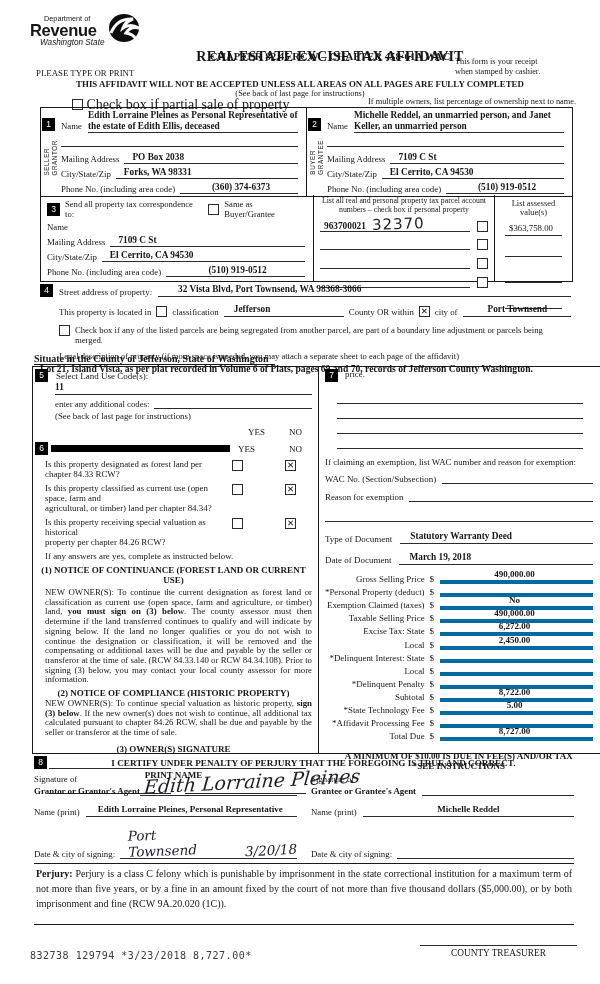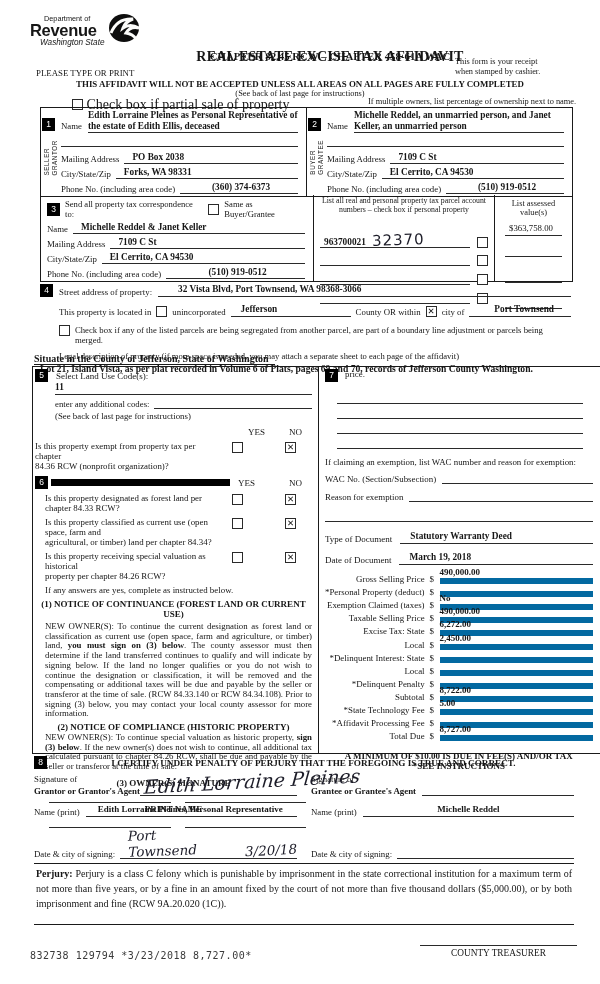--- a/index.html
+++ b/index.html
@@ -32,21 +32,21 @@
   .qrow { display:flex; margin-top:4px; }
   .qtext { flex:1; font-size:8.9px; line-height:10px; }
   .qcols { flex:0 0 64px; display:flex; justify-content:space-between; padding:1px 16px 0 10px; align-items:flex-start; }
   .ynhdr { display:flex; justify-content:flex-end; font-size:9px; padding-right:10px; gap:24px; }
   .para { font-size:8.8px; line-height:9.7px; text-align:justify; margin-top:3px; }
   .script { font-style:italic; font-family:"DejaVu Serif", serif; color:#1c1c28; }
   .mono { font-family:"DejaVu Sans Mono", monospace; }
   .feerow { display:flex; align-items:flex-end; height:13.1px; font-size:8.9px; }
   .feelbl { flex:1; text-align:right; padding-right:5px; white-space:nowrap; }
   .feedollar { flex:0 0 10px; }
-  .feeline { flex:0 0 150px; border-bottom:6px solid #0369a1; text-align:left; font-weight:bold; font-size:9px; padding-right:3px; min-height:11px; }
+  .feeline { flex:0 0 150px; border-bottom:4px solid #0369a1; text-align:center; font-weight:bold; font-size:9px; padding-right:3px; min-height:11px; }
   .sigline { border-bottom:1px solid #2a2a2a; }
 </style>
 </head>
 <body>
 
 <div class="page">
 
   <div class="abs" style="left:30px; top:14px;">
     <div style="display:flex; align-items:flex-start;">
       <div style="text-align:left;">
@@ -142,42 +142,41 @@
 
     <div style="flex:0 0 258px; position:relative; padding:4px 8px 2px 6px;">
       <div style="display:flex; align-items:center; gap:5px; font-size:8.6px;">
         <span class="tab">3</span>
         <span>Send all property tax correspondence to:</span>
         <span class="cb"></span>
         <span>Same as Buyer/Grantee</span>
       </div>
       <div class="frow">
         <span class="lbl">Name</span>
-        <span class="fill">Michelle Reddel &amp; Janet Keller</span>
       </div>
       <div class="frow">
         <span class="lbl">Mailing Address</span>
         <span class="fill">7109 C St</span>
       </div>
       <div class="frow">
         <span class="lbl">City/State/Zip</span>
         <span class="fill">El Cerrito, CA 94530</span>
       </div>
       <div class="frow">
         <span class="lbl">Phone No. (including area code)</span>
         <span class="fill" style="text-align:center;">(510) 919-0512</span>
       </div>
     </div>
 
     <div style="flex:0 0 168px; border-left:1px solid #1a1a1a; border-right:1px solid #1a1a1a; padding:2px 6px; position:relative;">
       <div class="ctr" style="font-size:7.8px; line-height:8.6px;">
         <div>List all real and personal property tax parcel account</div>
         <div>numbers – check box if personal property</div>
       </div>
-      <div style="display:flex; align-items:flex-end; margin-top:18px;">
+      <div style="display:flex; align-items:flex-end; margin-top:2px;">
         <span class="uline" style="flex:1; display:flex; align-items:flex-end; gap:6px; min-height:15px;">
           <span class="b" style="font-size:9.3px; padding-left:4px;">963700021</span>
           <span class="script" style="font-size:15px; font-style:normal; font-family:'DejaVu Sans',sans-serif; transform:rotate(-2deg); display:inline-block; line-height:13px; letter-spacing:1px;">32370</span>
         </span>
         <span class="cb" style="margin-left:7px;"></span>
       </div>
       <div style="display:flex; align-items:flex-end; margin-top:6px;">
         <span class="bline" style="flex:1;"></span>
         <span class="cb" style="margin-left:7px;"></span>
       </div>
@@ -202,21 +201,21 @@
 
   <div class="abs" style="left:40px; top:284px; width:531px;">
     <div style="display:flex; align-items:flex-end; gap:6px;">
       <span class="tab">4</span>
       <span style="font-size:8.8px;">Street address of property:</span>
       <span class="uline val" style="flex:1; padding-left:20px; min-height:12px;">32 Vista Blvd, Port Townsend, WA 98368-3066</span>
     </div>
     <div style="display:flex; align-items:flex-end; gap:5px; margin-top:7px; padding-left:19px; font-size:8.8px;">
       <span>This property is located in</span>
       <span class="cb"></span>
-      <span>unincorporated</span>
+      <span>classification</span>
       <span class="uline val" style="width:110px; padding-left:10px; min-height:12px;">Jefferson</span>
       <span>County OR  within</span>
       <span class="cb x"></span>
       <span>city of</span>
       <span class="uline val" style="flex:1; padding-left:25px; min-height:12px;">Port Townsend</span>
     </div>
     <div style="display:flex; gap:5px; margin-top:8px; padding-left:19px; font-size:8.7px;">
       <span class="cb"></span>
       <span>Check box if any of the listed parcels are being segregated from another parcel, are part of a boundary line adjustment or parcels being merged.</span>
     </div>
@@ -236,30 +235,20 @@
       <div class="uline b" style="margin-left:20px; font-size:9.3px; min-height:12px;">11</div>
       <div style="display:flex; align-items:flex-end; margin-left:20px; margin-top:2px; font-size:8.8px;">
         <span>enter any additional codes:</span>
         <span class="bline" style="flex:1; margin-left:4px;"></span>
       </div>
       <div style="margin-left:20px; margin-top:2px; font-size:8.8px;">(See back of last page for instructions)</div>
 
       <div class="ynhdr" style="margin-top:6px;">
         <span>YES</span>
         <span>NO</span>
-      </div>
-      <div class="qrow">
-        <div class="qtext">
-          <div>Is this property exempt from property tax per chapter</div>
-          <div>84.36 RCW (nonprofit organization)?</div>
-        </div>
-        <div class="qcols">
-          <span class="cb"></span>
-          <span class="cb x"></span>
-        </div>
       </div>
 
       <div style="display:flex; align-items:center; margin-top:5px;">
         <span class="tab">6</span>
         <span style="flex:1; height:7px; background:#000; margin:0 8px 0 3px;"></span>
         <span class="ynhdr" style="flex:0 0 64px; padding-right:10px; gap:0; justify-content:space-between;">
           <span>YES</span>
           <span>NO</span>
         </span>
       </div>

